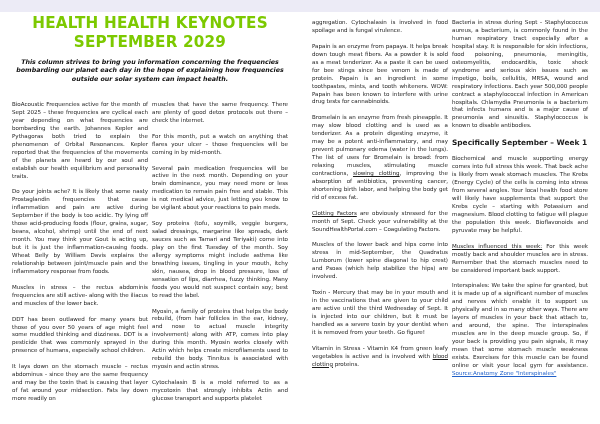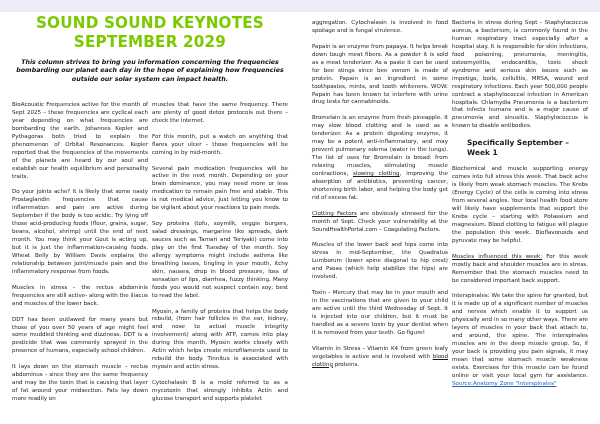--- a/index.html
+++ b/index.html
@@ -10,30 +10,30 @@
     .title { font-family: "DejaVu Sans", sans-serif; font-weight: bold; color: #7cc900; font-size: 15.2px; line-height: 19px; letter-spacing: 0.2px; }
     .subtitle { font-family: "DejaVu Sans", sans-serif; font-style: italic; font-weight: bold; font-size: 6.3px; line-height: 8.4px; margin-top: 6px; padding: 0 10px; color: #111; }
     .col { position: absolute; width: 136px; font-size: 5.55px; line-height: 7.95px; text-align: justify; }
     .col p { margin-bottom: 7.9px; }
     .c1 { left: 12px; top: 101px; }
     .c2 { left: 152px; top: 101px; }
     .c3 { left: 312px; top: 19px; }
     .c4 { left: 452px; top: 19px; }
     .u { text-decoration: underline; }
     .lnk { color: #1f5fc8; text-decoration: underline; }
-    .h2 { font-weight: bold; font-size: 7.4px; line-height: 10px; margin: 2px 0 7px 15px; text-align: left; }
+    .h2 { font-weight: bold; font-size: 7.4px; line-height: 10px; margin: 2px 0 7px 0; text-align: left; }
   </style>
 </head>
 <body>
 
 <div class="topbar"></div>
 
 <div class="header">
   <div class="title">
-    <div>SOUND SOUND KEYNOTES</div>
+    <div>HEALTH HEALTH KEYNOTES</div>
     <div>SEPTEMBER 2029</div>
   </div>
   <div class="subtitle">This column strives to bring you information concerning the frequencies bombarding our planet each day in the hope of explaining how frequencies outside our solar system can impact health.</div>
 </div>
 
 <div class="col c1">
   <p>BioAcoustic Frequencies active for the month of Sept 2025 – these frequencies are cyclical each year depending on what frequencies are bombarding the earth. Johannes Kepler and Pythagoras both tried to explain the phenomenon of Orbital Resonances. Kepler reported that the frequencies of the movements of the planets are heard by our soul and establish our health equilibrium and personality traits.</p>
   <p>Do your joints ache? It is likely that some nasty Prostaglandin frequencies that cause inflammation and pain are active during September if the body is too acidic. Try lying off those acid-producing foods (flour, grains, sugar, beans, alcohol, shrimp) until the end of next month. You may think your Gout is acting up, but it is just the inflammation-causing foods. Wheat Belly by William Davis explains the relationship between joint/muscle pain and the inflammatory response from foods.</p>
   <p>Muscles in stress – the rectus abdominis frequencies are still active- along with the iliacus and muscles of the lower back.</p>
   <p>DDT has been outlawed for many years but those of you over 50 years of age might feel some muddled thinking and dizziness. DDT is a pesticide that was commonly sprayed in the presence of humans, especially school children.</p>

